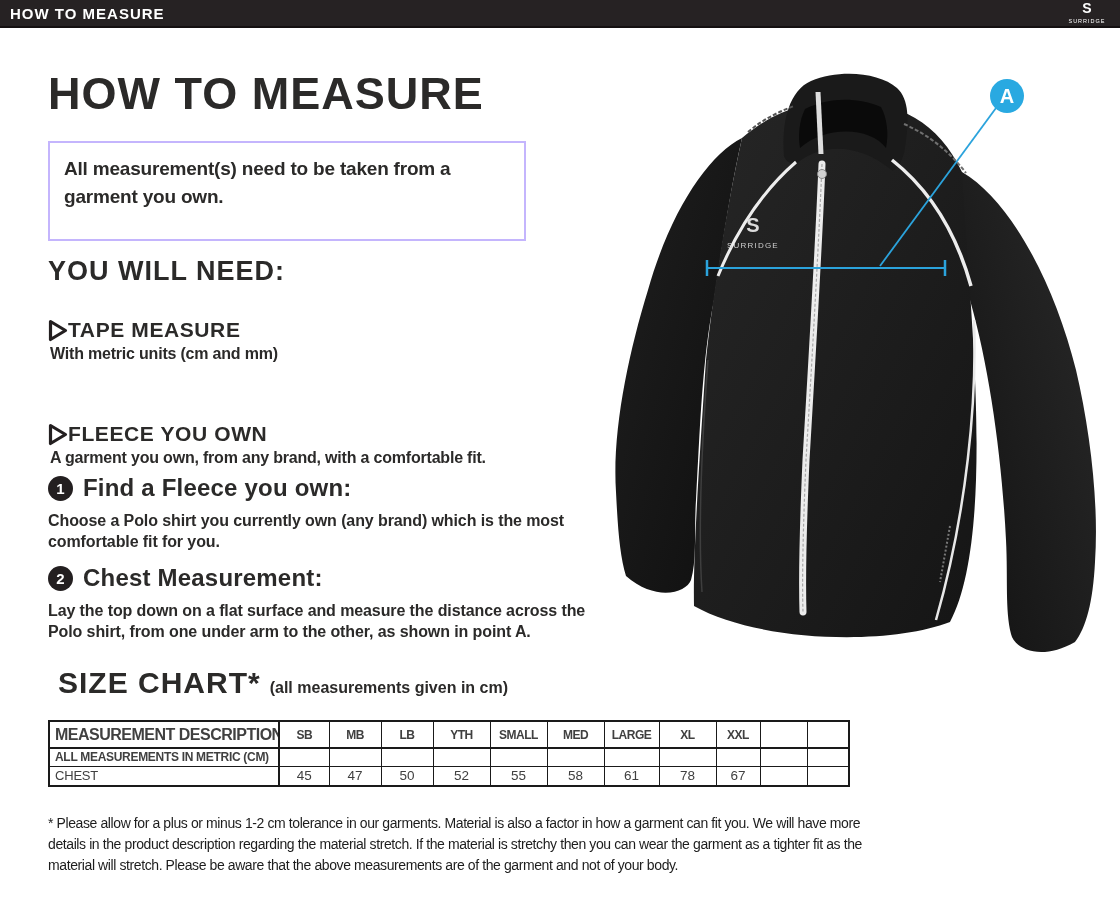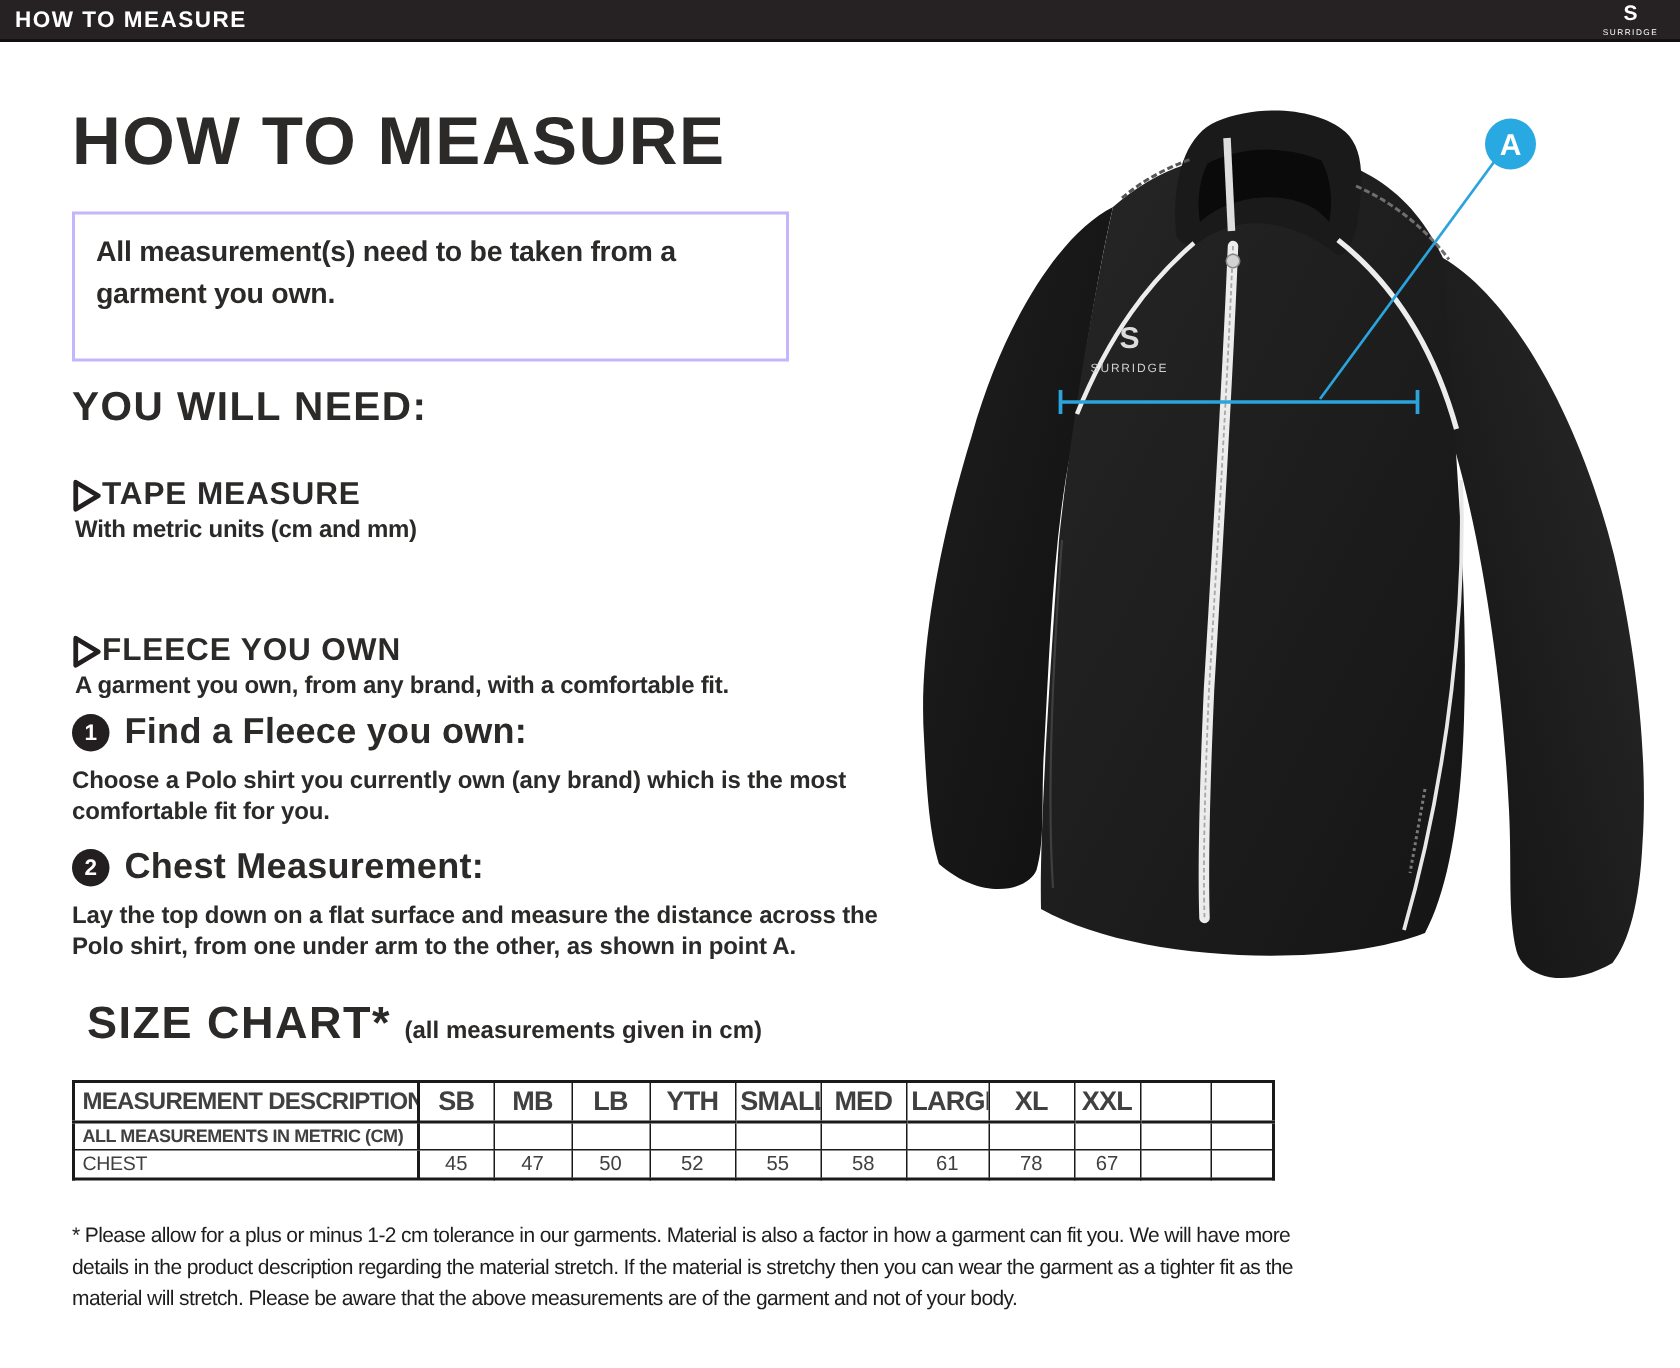--- a/index.html
+++ b/index.html
@@ -64,21 +64,21 @@
     color:#404040;
   }
   table.size th, table.size td {
     border:1px solid #1a1a1a; overflow:hidden; white-space:nowrap;
     vertical-align:middle; padding:0 3px;
   }
   table.size { border:2px solid #1a1a1a; }
   table.size .hrow th { border-bottom:2px solid #1a1a1a; }
   table.size th.desc, table.size td.desc { border-right:2px solid #1a1a1a; text-align:left; padding-left:5px; }
   table.size .hrow { height:27px; }
-  table.size .hrow th { font-size:18px; font-weight:bold; letter-spacing:-0.5px; text-align:center; }
+  table.size .hrow th { font-size:12px; font-weight:bold; letter-spacing:-0.5px; text-align:center; }
   table.size .hrow th.desc { font-size:16px; }
   table.size .mrow { height:18px; }
   table.size .mrow td.desc { font-size:12px; font-weight:bold; letter-spacing:-0.3px; }
   table.size .drow { height:20px; }
   table.size .drow td { font-size:13.5px; text-align:center; font-weight:normal; }
   table.size .drow td.desc { font-size:13px; text-align:left; letter-spacing:-0.2px; }
   
   .footnote {
     position:absolute; left:48px; top:813px; width:838px;
     font-size:14px; letter-spacing:-0.4px; line-height:1.5; color:#1d1d1d;

